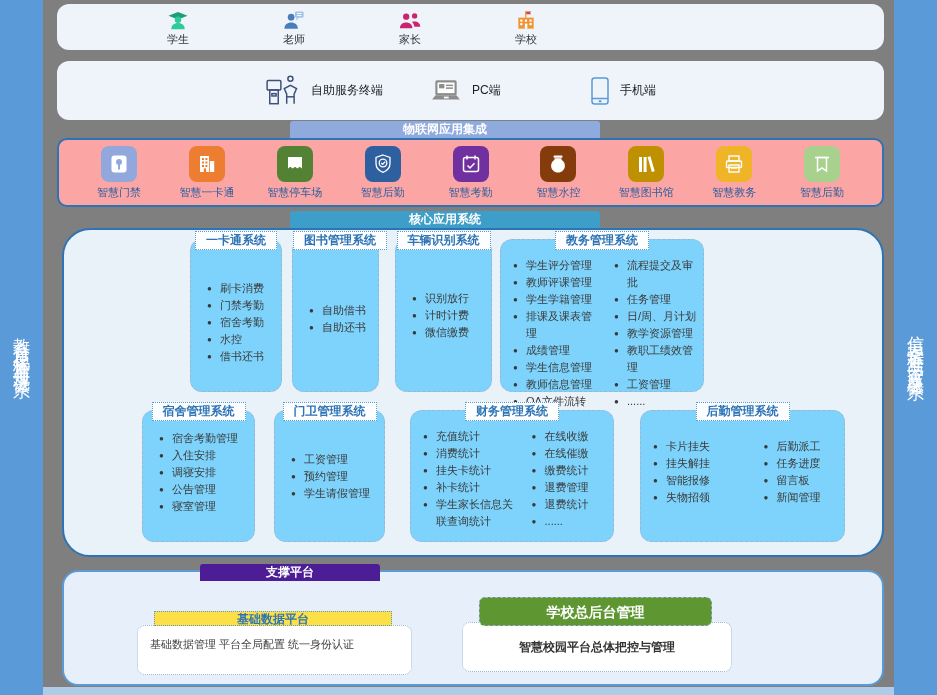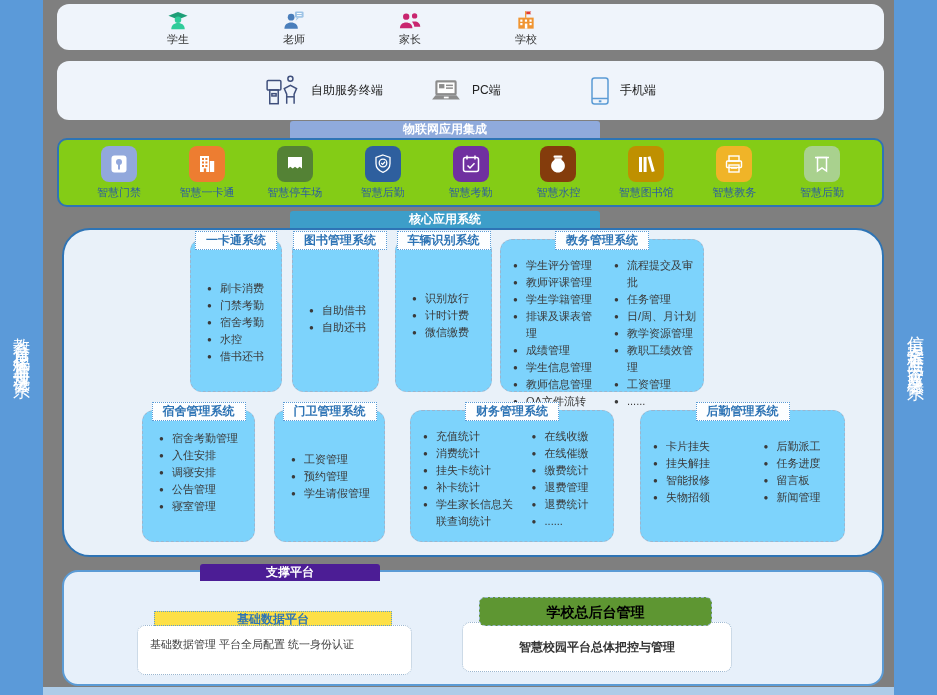--- a/index.html
+++ b/index.html
@@ -34,21 +34,21 @@
   .terminal-group svg{display:block;}
 
   
   .tab{position:absolute;height:17px;line-height:17px;text-align:center;color:#fff;
        font-size:12px;font-weight:bold;border-radius:3px 3px 0 0;z-index:5;}
   .iot-tab{left:290px;top:121px;width:310px;}
   .core-tab{left:290px;top:211px;width:310px;}
   .support-tab{left:200px;top:564px;width:180px;}
 
   
-  .iot-box{position:absolute;left:57px;top:138px;width:827px;height:69px;background:#84cc16;
+  .iot-box{position:absolute;left:57px;top:138px;width:827px;height:69px;background:#fca5a5;
            border:2px solid #2e74b5;border-radius:10px;box-sizing:border-box;
            display:flex;justify-content:space-between;padding:6px 22px 0;}
   .iot-item{display:flex;flex-direction:column;align-items:center;width:76px;}
   .iot-icon{width:36px;height:36px;border-radius:8px;display:flex;align-items:center;justify-content:center;}
   .iot-label{font-size:11px;color:#2e5f9e;margin-top:3px;white-space:nowrap;}
 
   
   .core-box{position:absolute;left:62px;top:228px;width:822px;height:329px;background:#e9f1f9;
             border:2px solid #2e74b5;border-radius:28px;box-sizing:border-box;}
   .sys{position:absolute;background:#7dd3fc;border:1px dashed #9ab6d0;border-radius:12px;box-sizing:border-box;
@@ -88,21 +88,21 @@
   
   .support-box{position:absolute;left:62px;top:570px;width:822px;height:116px;background:#e7f0fa;
                border:2px solid #5b9bd5;border-radius:16px;box-sizing:border-box;}
   .base-header{position:absolute;left:90px;top:39px;width:238px;height:15px;line-height:15px;
                background:#fde047;border:1px dotted #5b9bd5;color:#2e74b5;font-weight:bold;
                font-size:12px;text-align:center;z-index:2;box-sizing:border-box;}
   .base-content{position:absolute;left:73px;top:53px;width:275px;height:50px;background:#fff;
                 border:1px dotted #9ab6d0;border-radius:8px;box-sizing:border-box;
                 font-size:11px;color:#404040;line-height:15px;padding:11px 6px 0 12px;}
   .admin-header{position:absolute;left:415px;top:25px;width:233px;height:29px;line-height:29px;
-                border-radius:6px;color:#000000;font-size:14px;font-weight:bold;text-align:center;
+                border-radius:6px;color:#ffffff;font-size:14px;font-weight:bold;text-align:center;
                 border:1px dashed #9ab6d0;z-index:2;box-sizing:border-box;}
   .admin-content{position:absolute;left:398px;top:50px;width:270px;height:50px;background:#fff;
                  border:1px dotted #9ab6d0;border-radius:8px;box-sizing:border-box;
                  display:flex;align-items:center;justify-content:center;
                  font-size:12px;font-weight:bold;color:#333;}
 </style>
 </head>
 <body>
 
 <div class="strip left" style="background-color: rgb(91, 154, 217);">

